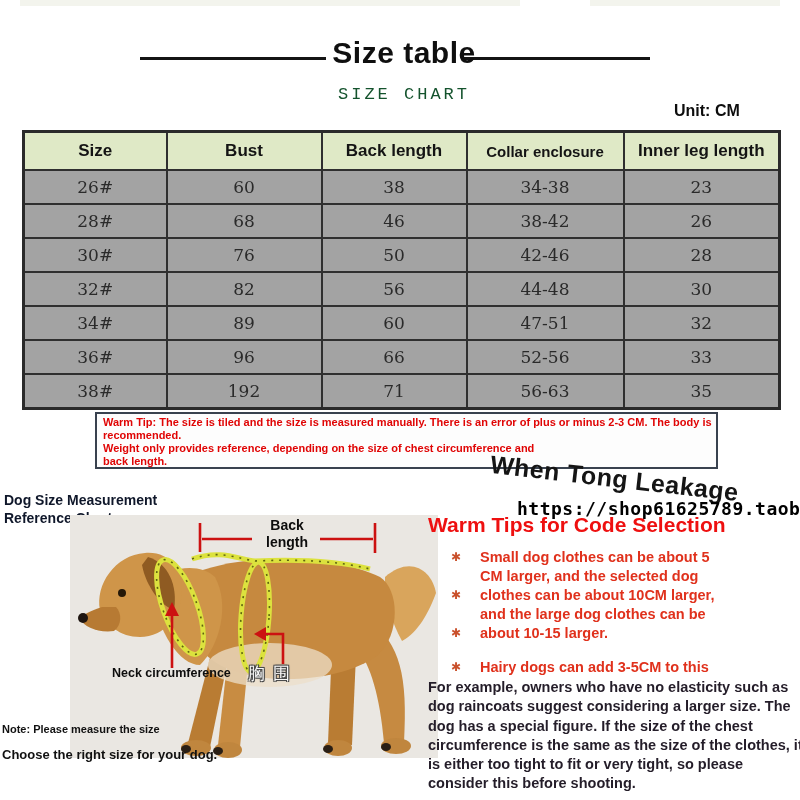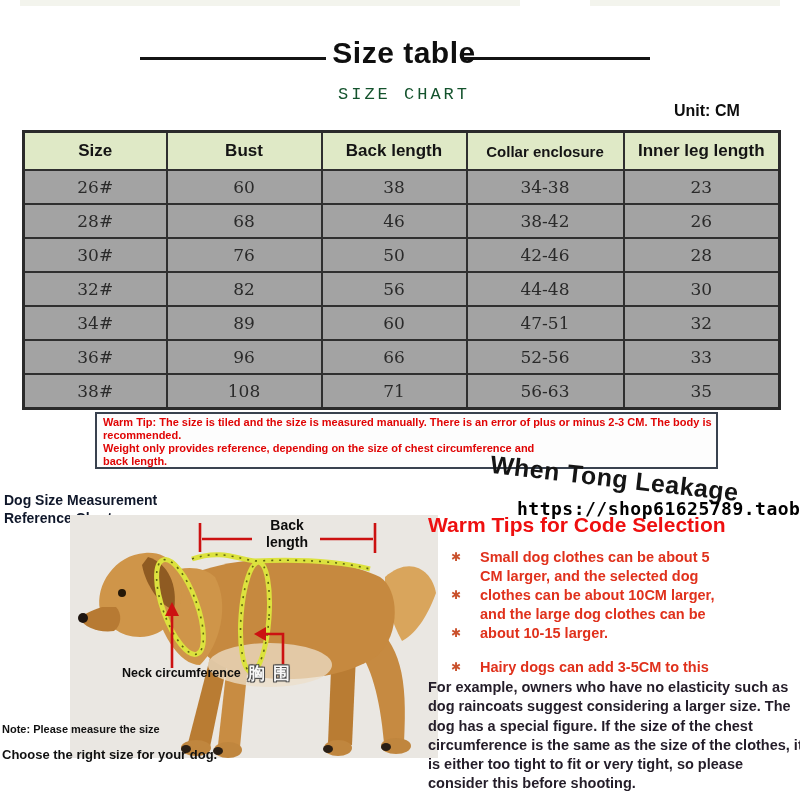--- a/index.html
+++ b/index.html
@@ -34,22 +34,22 @@
   
   .dog-heading{position:absolute;left:4px;top:491px;font-size:14px;font-weight:bold;
                color:#0f172a;line-height:18px;}
   .note-line1{position:absolute;left:2px;top:723px;font-size:11px;font-weight:bold;color:#111;}
   .note-line2{position:absolute;left:2px;top:747px;font-size:13px;font-weight:bold;color:#111;}
   
   .photo-bg{position:absolute;left:70px;top:515px;width:368px;height:243px;background:#eae7e2;}
   .annot{position:absolute;left:0;top:490px;}
   .back-label{position:absolute;left:250px;top:517px;width:74px;text-align:center;
               font-size:14px;font-weight:bold;color:#0d0d0d;line-height:17px;}
-  .neck-label{position:absolute;left:112px;top:666px;font-size:12.5px;font-weight:bold;color:#0d0d0d;margin-left:10px;}
-  .chest-label{position:absolute;left:248px;top:662px;font-size:17px;font-weight:bold;color:#f7f7f7;
+  .neck-label{position:absolute;left:112px;top:666px;font-size:12.5px;font-weight:bold;color:#0d0d0d;}
+  .chest-label{position:absolute;left:248px;top:662px;font-size:17px;font-weight:normal;color:#f7f7f7;
                letter-spacing:8px;text-shadow:-1px -1px 0 #4a4a4a,1px -1px 0 #4a4a4a,
                -1px 1px 0 #4a4a4a,1px 1px 0 #4a4a4a,0 0 2px #333;}
   
   .shop-url{position:absolute;left:517px;top:498px;font-family:"DejaVu Sans Mono",monospace;
             font-size:18px;font-weight:bold;color:#000000;letter-spacing:.5px;}
   .tips-heading{position:absolute;left:428px;top:513px;font-size:21px;font-weight:bold;color:#ee1010;}
   .tips-list{position:absolute;left:432px;top:547px;width:368px;}
   .tip-line{display:flex;height:19px;align-items:center;}
   .tip-line .mark{width:48px;text-align:center;color:#c9502b;font-size:12px;}
   .tip-line .txt{font-size:14.5px;font-weight:bold;color:#e0311c;white-space:nowrap;}
@@ -124,21 +124,21 @@
     </tr>
     <tr>
       <td>36#</td>
       <td>96</td>
       <td>66</td>
       <td>52-56</td>
       <td>33</td>
     </tr>
     <tr>
       <td>38#</td>
-      <td>108</td>
+      <td>192</td>
       <td>71</td>
       <td>56-63</td>
       <td>35</td>
     </tr>
   </tbody>
     </table>
 
   <div class="warmtip">
     <div>Warm Tip: The size is tiled and the size is measured manually. There is an error of plus or minus 2-3 CM. The body is</div>
     <div>recommended.</div>

